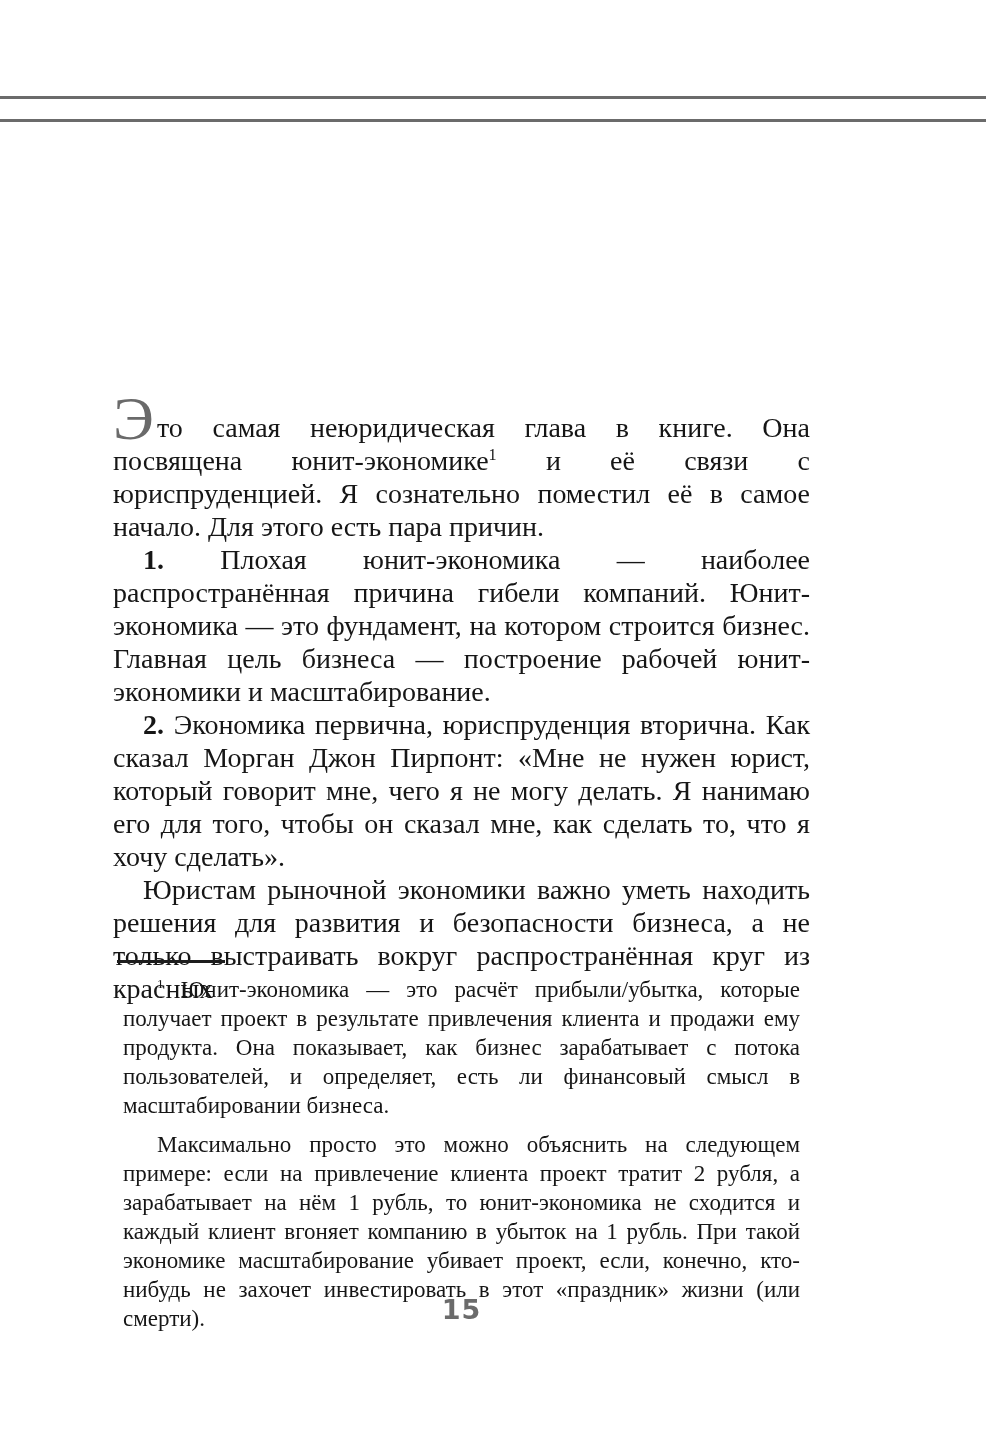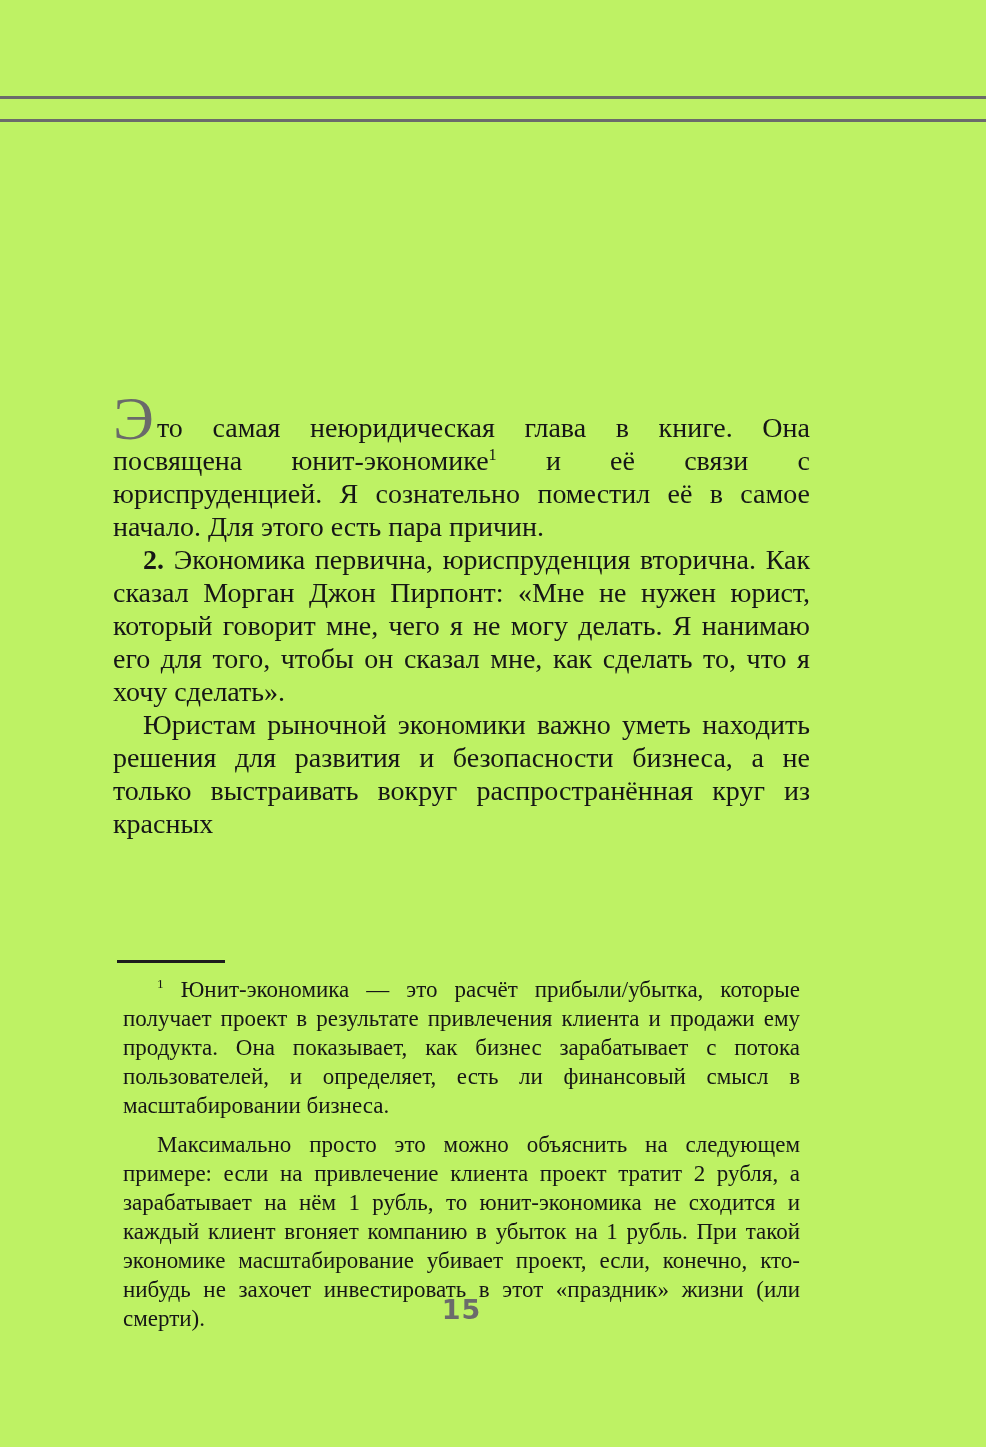--- a/index.html
+++ b/index.html
@@ -5,21 +5,21 @@
   html, body {
     margin: 0;
     padding: 0;
     background: #e8e8e8;
   }
   .page {
     position: relative;
     width: 986px;
     height: 1447px;
     margin: 0 auto;
-    background: #bef264;
+    background: #ffffff;
     overflow: hidden;
     font-family: "Liberation Serif", "DejaVu Serif", serif;
     color: #161616;
   }
   .top-rule {
     position: absolute;
     left: 0;
     width: 100%;
     height: 3px;
     background: #6b6b6b;
@@ -97,20 +97,21 @@
 
 <div class="page">
 
   <div class="top-rule r1"></div>
   <div class="top-rule r2"></div>
 
   <main class="text-block">
 
     <p class="para"><span class="dropcap">Э</span><span>то самая неюридическая глава в книге. Она посвящена юнит-экономике</span><sup class="fn-ref">1</sup><span> и её связи с юриспруденцией. Я сознательно поместил её в самое начало. Для этого есть пара причин.</span></p>
 
+    <p class="para indent"><span class="num">1.</span><span> Плохая юнит-экономика — наиболее распространённая причина гибели компаний. Юнит-экономика — это фундамент, на котором строится бизнес. Главная цель бизнеса — построение рабочей юнит-экономики и масштабирование.</span></p>
 
     <p class="para indent"><span class="num">2.</span><span> Экономика первична, юриспруденция вторична. Как сказал Морган Джон Пирпонт: «Мне не нужен юрист, который говорит мне, чего я не могу делать. Я нанимаю его для того, чтобы он сказал мне, как сделать то, что я хочу сделать».</span></p>
 
     <p class="para indent"><span>Юристам рыночной экономики важно уметь находить решения для развития и безопасности бизнеса, а не только выстраивать вокруг распространённая круг из красных</span></p>
 
   </main>
 
   <section class="footnotes">
     <div class="fn-rule"></div>
 

